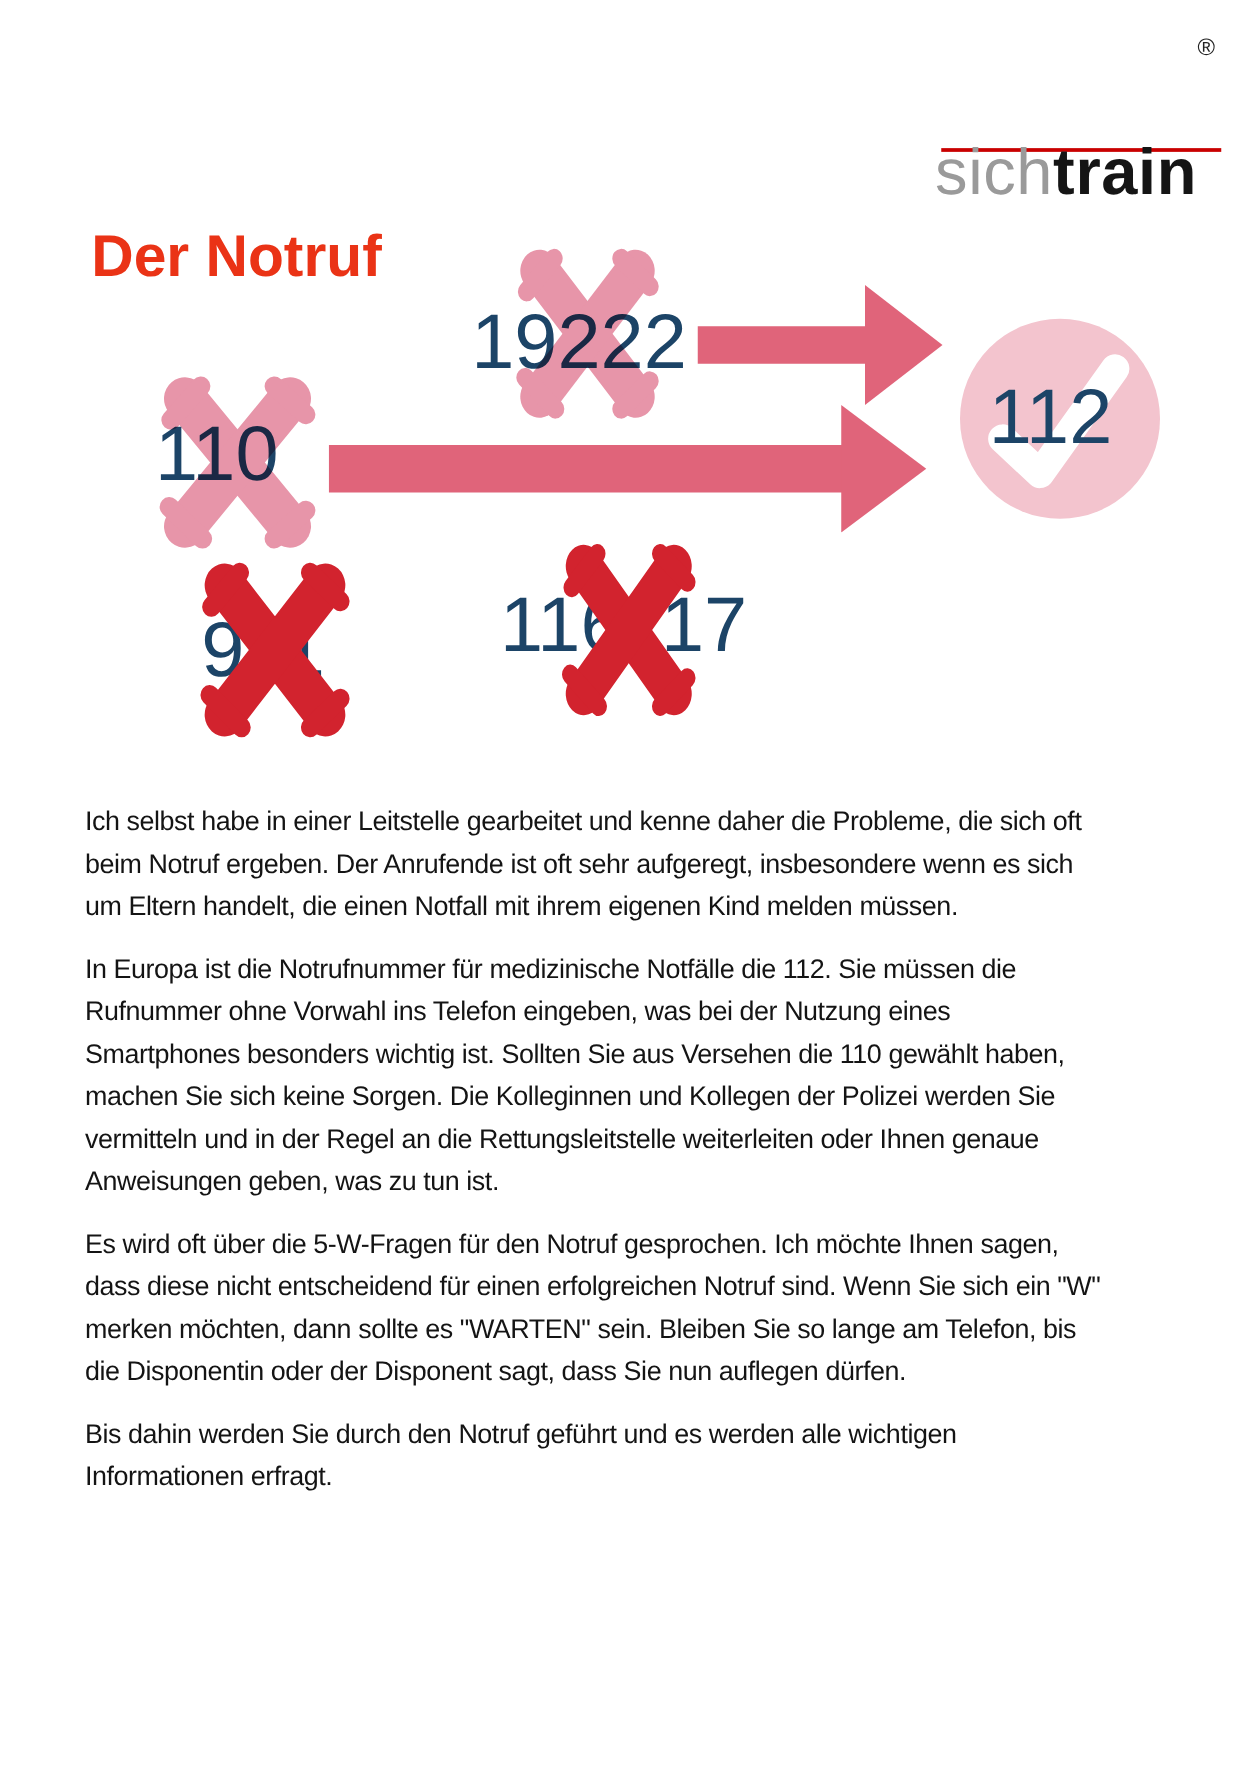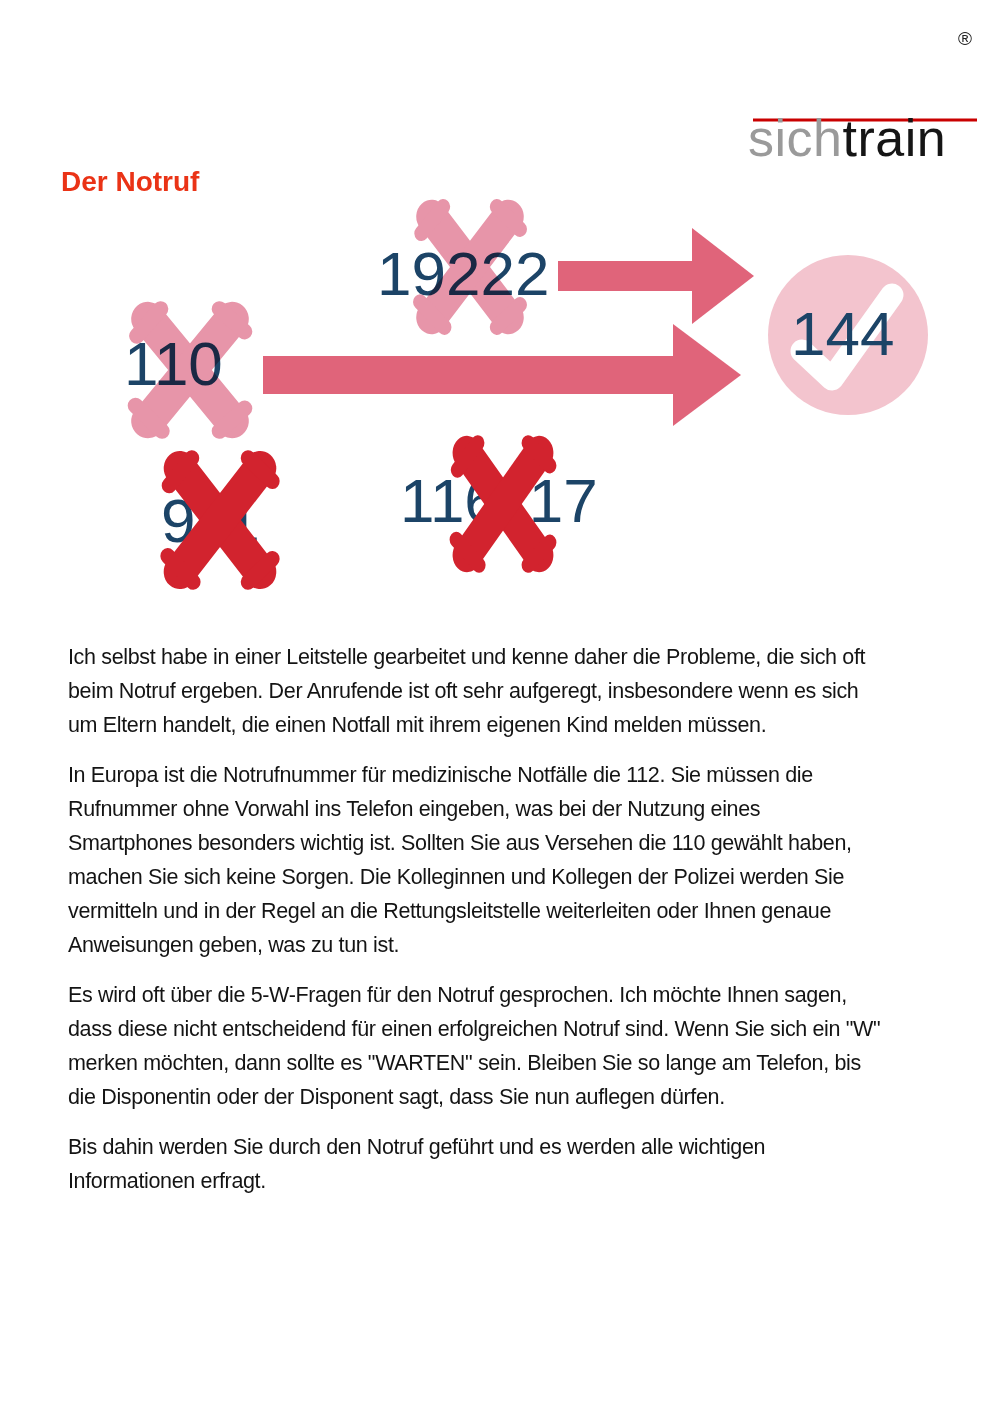--- a/index.html
+++ b/index.html
@@ -4,24 +4,24 @@
 <style>
   html,body{margin:0;padding:0;background:#fff;}
   .page{
     position:relative;width:1000px;height:1414px;overflow:hidden;background:#fff;
     font-family:"Liberation Sans","DejaVu Sans",sans-serif;
   }
   
   .logo-people{position:absolute;left:745px;top:25px;}
   .brand{position:absolute;left:748px;top:112px;font-size:52px;line-height:1;letter-spacing:.5px;}
   .brand .b1{color:var(--brand-gray);font-weight:400;}
-  .brand .b2{color:var(--brand-black);font-weight:400;}
+  .brand .b2{color:var(--brand-black);font-weight:700;}
   .reg{position:absolute;left:958px;top:28px;font-size:19px;color:#222;font-weight:400;}
   
-  .title{position:absolute;left:61px;top:148px;font-size:28px;font-weight:700;color:var(--title);line-height:1.1;}
+  .title{position:absolute;left:73px;top:148px;font-size:47px;font-weight:700;color:var(--title);line-height:1.1;}
   
   .gnum{position:absolute;font-size:62px;line-height:1;color:var(--navy);z-index:1;white-space:nowrap;}
   .xmark{position:absolute;}
   .xmark.pink{color:var(--pink-x);mix-blend-mode:multiply;z-index:2;}
   .xmark.red{color:var(--red-x);z-index:3;}
   .arrow{position:absolute;color:var(--rose);}
   .circle-badge{
     position:absolute;left:768px;top:255px;width:160px;height:160px;border-radius:50%;
     background:var(--circle-pink);z-index:0;
   }
@@ -111,21 +111,21 @@
   <svg class="arrow" style="left:263px;top:324px;" width="480" height="102" viewBox="0 0 480 102">
     <rect x="0" y="32" width="418" height="38" fill="currentColor"></rect>
     <polygon points="410,0 478,51 410,102" fill="currentColor"></polygon>
   </svg>
 
   <div class="circle-badge">
     <svg class="check" width="140" height="140" viewBox="0 0 140 140">
       <polyline points="24,86 54,114 114,30" fill="none" stroke="#ffffff" stroke-width="23" stroke-linecap="round" stroke-linejoin="round"></polyline>
     </svg>
   </div>
-  <div class="gnum n112">144</div>
+  <div class="gnum n112">112</div>
 
   <div class="body-text">
       <p class="para">Ich selbst habe in einer Leitstelle gearbeitet und kenne daher die Probleme, die sich oft
 beim Notruf ergeben. Der Anrufende ist oft sehr aufgeregt, insbesondere wenn es sich
 um Eltern handelt, die einen Notfall mit ihrem eigenen Kind melden müssen.</p>
       <p class="para">In Europa ist die Notrufnummer für medizinische Notfälle die 112. Sie müssen die
 Rufnummer ohne Vorwahl ins Telefon eingeben, was bei der Nutzung eines
 Smartphones besonders wichtig ist. Sollten Sie aus Versehen die 110 gewählt haben,
 machen Sie sich keine Sorgen. Die Kolleginnen und Kollegen der Polizei werden Sie
 vermitteln und in der Regel an die Rettungsleitstelle weiterleiten oder Ihnen genaue

